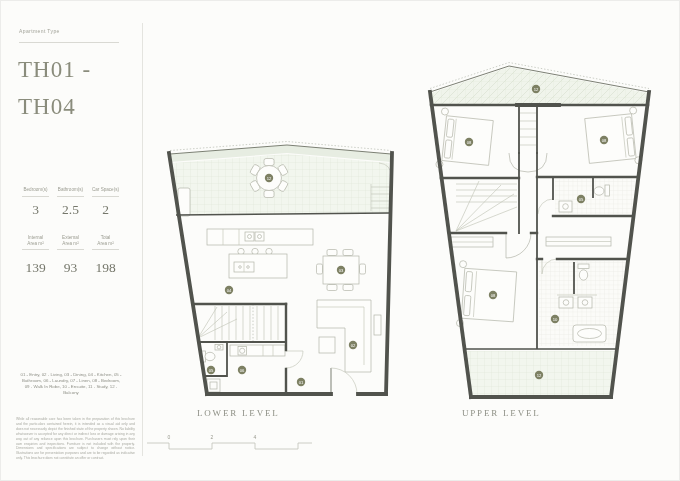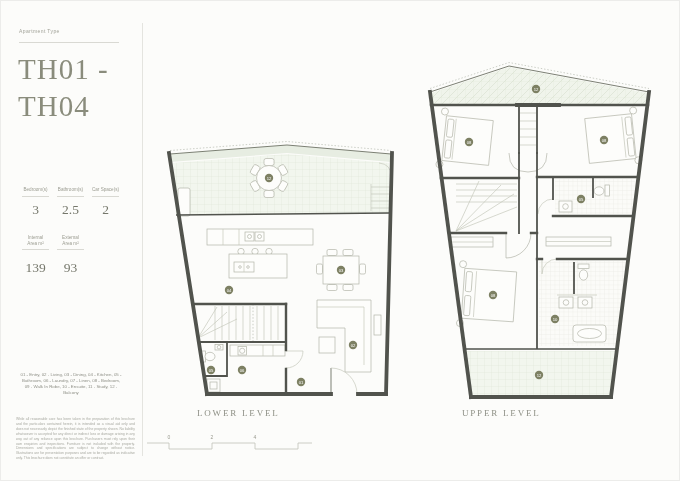--- a/index.html
+++ b/index.html
@@ -2,21 +2,21 @@
 <html><head>
 <meta charset="utf-8">
 <style>
   html,body{margin:0;padding:0;background:#e9e9e6;}
   .page{position:relative;width:680px;height:481px;margin:0 auto;background:#fcfcfa;
         border:1px solid #ececea;box-sizing:border-box;overflow:hidden;
         font-family:"Liberation Sans",sans-serif;color:#8f9087;}
   .eyebrow{position:absolute;left:18px;top:27px;font-size:5px;letter-spacing:.4px;color:#a2a399;}
   .rule{position:absolute;left:18px;top:41px;width:100px;height:1px;background:#d9d9d3;}
   .title{position:absolute;left:17px;top:50px;font-family:"Liberation Serif",serif;
-         font-size:29px;line-height:37px;color:#8a8c7c;letter-spacing:1px;font-weight:400;}
+         font-size:23px;line-height:37px;color:#8a8c7c;letter-spacing:1px;font-weight:400;}
   .stats{position:absolute;left:18px;display:flex;gap:2px;}
   .r1{top:186px;} .r2{top:234px;align-items:flex-end;}
   .cell{width:33px;text-align:center;}
   .lbl{font-size:4.6px;line-height:5.6px;color:#9b9c91;}
   .cr{height:1px;background:#d9d9d3;margin:3px 3px 0;}
   .val{font-family:"Liberation Serif",serif;font-size:13.5px;color:#75776b;}
   .v1{margin-top:5px;} .v2{margin-top:10px;}
   .legend{position:absolute;left:18px;top:371px;width:104px;font-size:4.4px;
           line-height:6.1px;color:#8f9087;text-align:center;}
   .disclaimer{position:absolute;left:15px;top:416px;width:119px;font-size:3.4px;
@@ -74,20 +74,26 @@
       <div class="lbl">Area m²</div>
       <div class="cr"></div>
       <div class="val v2">139</div>
     </div>
     <div class="cell">
       <div class="lbl">External</div>
       <div class="lbl">Area m²</div>
       <div class="cr"></div>
       <div class="val v2">93</div>
     </div>
+    <div class="cell">
+      <div class="lbl">Total</div>
+      <div class="lbl">Area m²</div>
+      <div class="cr"></div>
+      <div class="val v2">198</div>
+    </div>
   </div>
 
   <div class="legend">01 - Entry, 02 - Living, 03 - Dining, 04 - Kitchen, 05 - Bathroom, 06 - Laundry, 07 - Linen, 08 - Bedroom, 09 - Walk In Robe, 10 - Ensuite, 11 - Study, 12 - Balcony</div>
   <div class="disclaimer">While all reasonable care has been taken in the preparation of this brochure and the particulars contained herein, it is intended as a visual aid only and does not necessarily depict the finished state of the property shown. No liability whatsoever is accepted for any direct or indirect loss or damage arising in any way out of any reliance upon this brochure. Purchasers must rely upon their own enquiries and inspections. Furniture is not included with the property. Dimensions and specifications are subject to change without notice. Illustrations are for presentation purposes and are to be regarded as indicative only. This brochure does not constitute an offer or contract.</div>
   <div class="vdiv"></div>
 
   <svg class="plans" width="680" height="481" viewBox="0 0 680 481">
     <defs>
       <pattern id="tg" width="7" height="7" patternUnits="userSpaceOnUse">
         <rect width="7" height="7" fill="#f2f6ee"></rect>

